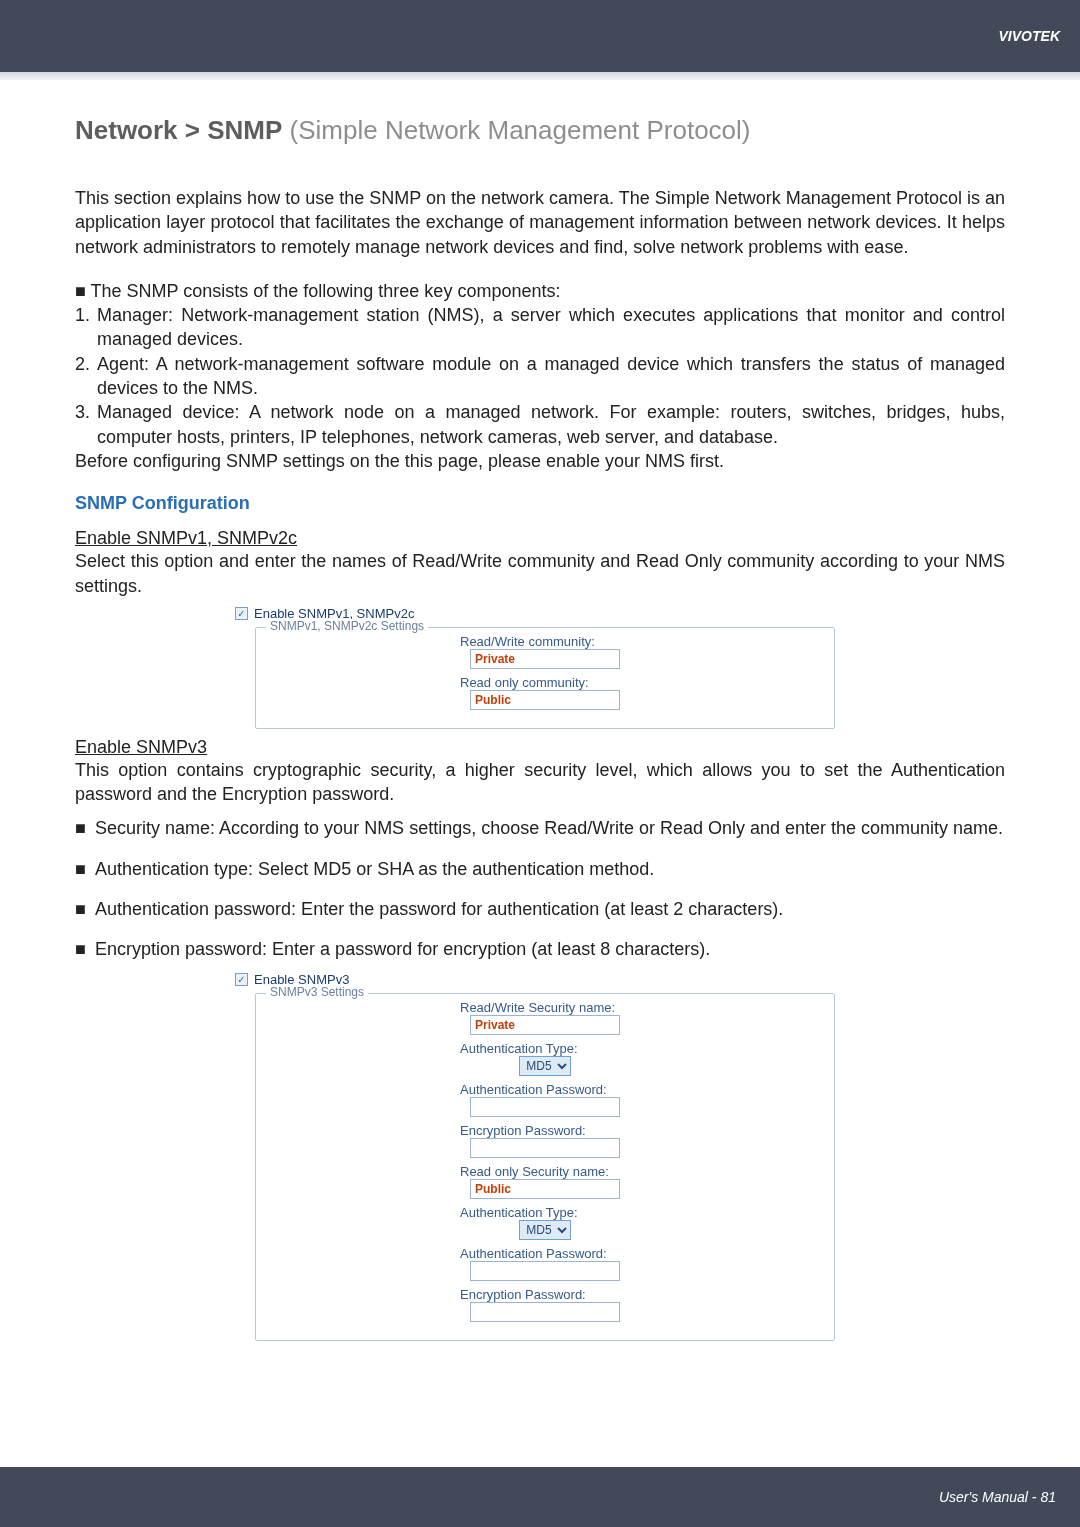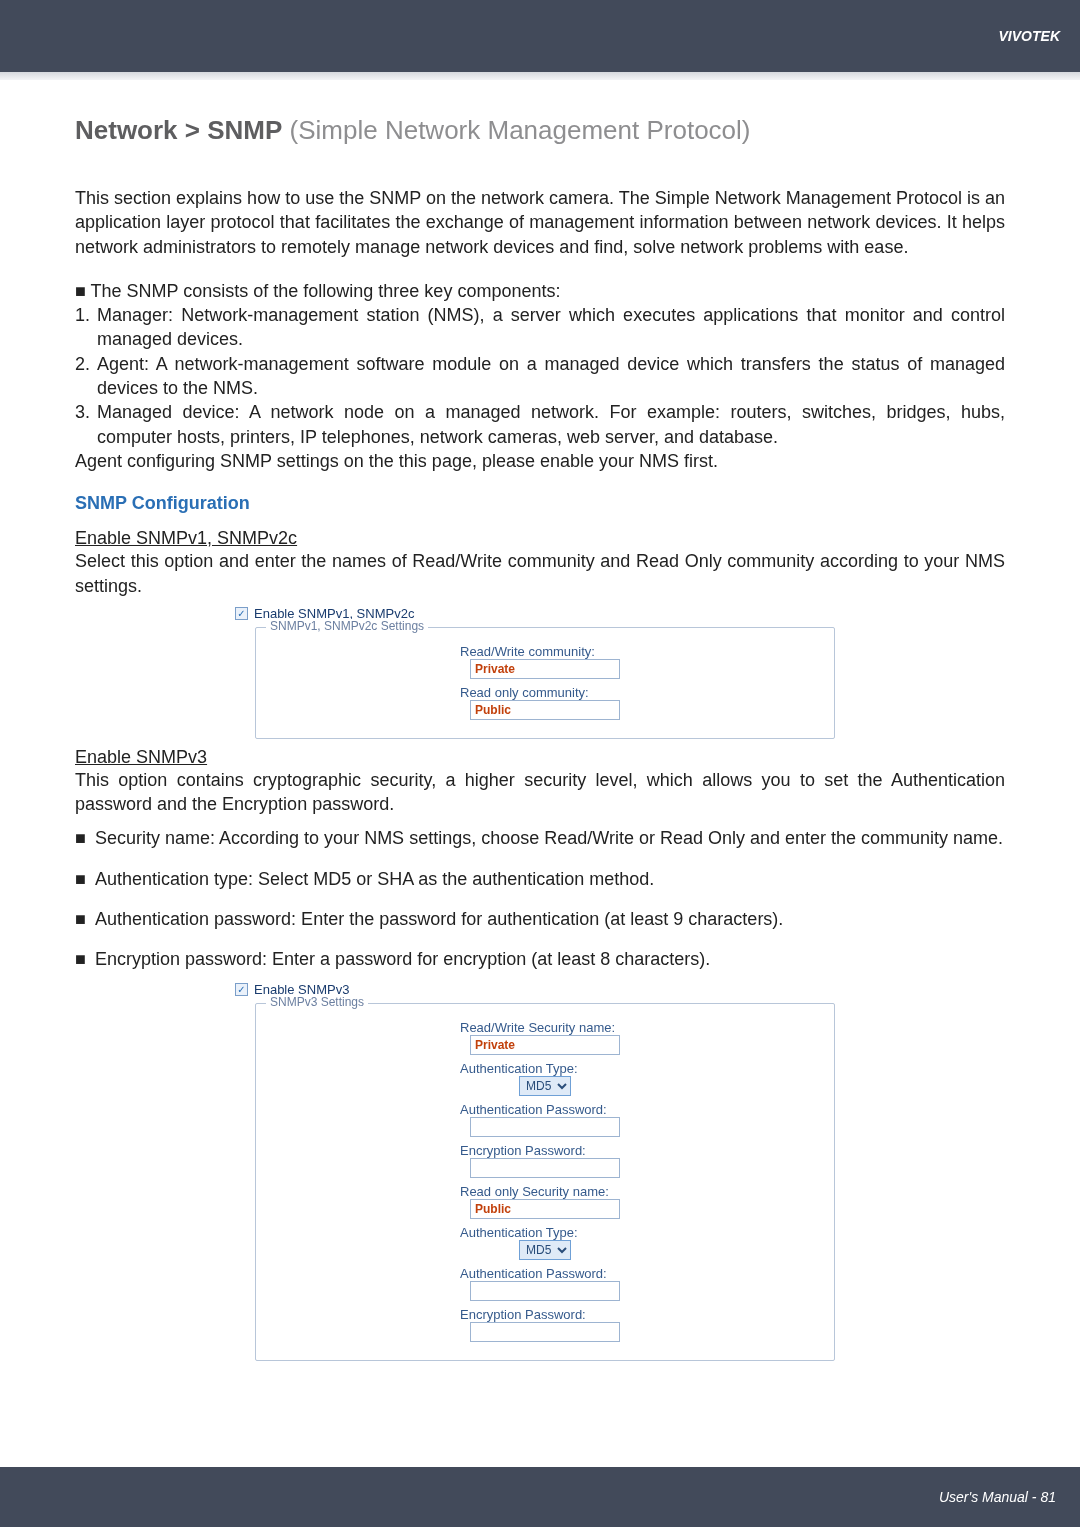--- a/index.html
+++ b/index.html
@@ -74,21 +74,21 @@
     margin: 8px 0 8px 160px;
     font-size: 13px;
     color: #1a3c6e;
     width: 640px;
   }
   .cb-row { display:flex; align-items:center; gap:6px; margin-bottom:6px; }
   .cb { width:13px; height:13px; border:1px solid #7a9ec9; background:#eaf1fa; display:inline-flex; align-items:center; justify-content:center; font-size:10px; color:#2a6fb5; }
   .fieldset {
     border: 1px solid #b8c6d9;
     border-radius: 2px;
-    padding: 10px 14px 12px 14px;
+    padding: 0 14px 12px 14px;
     position: relative;
     margin-left: 20px;
     width: 580px;
   }
   .legend {
     position: absolute;
     top: -9px;
     left: 10px;
     background: #fff;
     padding: 0 4px;
@@ -106,20 +106,21 @@
     color: #c2410c;
     font-weight: bold;
   }
   .form-row select {
     border: 1px solid #6fa0d6;
     height: 20px;
     font-size: 12px;
     background: #dfeaf7;
     color: #2a4d7a;
     padding: 0 2px;
+    text-align: center;
   }
   .bullet-block { margin: 10px 0; }
   .bullet-row { display:flex; font-size:18px; line-height:1.35; color:#222; text-align: justify; margin-bottom: 16px;}
   .bullet-mark { width: 20px; flex-shrink:0; }
   .bullet-txt { flex:1; text-align: justify; }
   .footer {
     position: absolute;
     bottom: 0;
     left: 0;
     right: 0;
@@ -161,21 +162,21 @@
           <div class="num">2.</div>
           <div class="txt">Agent: A network-management software module on a managed device which transfers the status of managed devices to the NMS.</div>
         </div>
       <div class="row">
           <div class="num">3.</div>
           <div class="txt">Managed device: A network node on a managed network. For example: routers, switches, bridges, hubs, computer hosts, printers, IP telephones, network cameras, web server, and database.</div>
         </div>
     </div>
   </div>
 
-  <p class="para">Agent configuring SNMP settings on the this page, please enable your NMS first.</p>
+  <p class="para">Before configuring SNMP settings on the this page, please enable your NMS first.</p>
 
   <div class="section-hd">SNMP Configuration</div>
 
   <div class="underline">Enable SNMPv1, SNMPv2c</div>
   <div class="sub-para">Select this option and enter the names of Read/Write community and Read Only community according to your NMS settings.</div>
 
   <div class="screenshot-box">
     <div class="cb-row">
       <span class="cb">✓</span>
       <span>Enable SNMPv1, SNMPv2c</span>
@@ -200,21 +201,21 @@
     <div class="bullet-row">
         <div class="bullet-mark">■</div>
         <div class="bullet-txt">Security name: According to your NMS settings, choose Read/Write or Read Only and enter the community name.</div>
       </div>
     <div class="bullet-row">
         <div class="bullet-mark">■</div>
         <div class="bullet-txt">Authentication type: Select MD5 or SHA as the authentication method.</div>
       </div>
     <div class="bullet-row">
         <div class="bullet-mark">■</div>
-        <div class="bullet-txt">Authentication password: Enter the password for authentication (at least 9 characters).</div>
+        <div class="bullet-txt">Authentication password: Enter the password for authentication (at least 2 characters).</div>
       </div>
     <div class="bullet-row" style="margin-bottom:4px;">
         <div class="bullet-mark">■</div>
         <div class="bullet-txt">Encryption password: Enter a password for encryption (at least 8 characters).</div>
       </div>
   </div>
 
   <div class="screenshot-box">
     <div class="cb-row">
       <span class="cb">✓</span>

